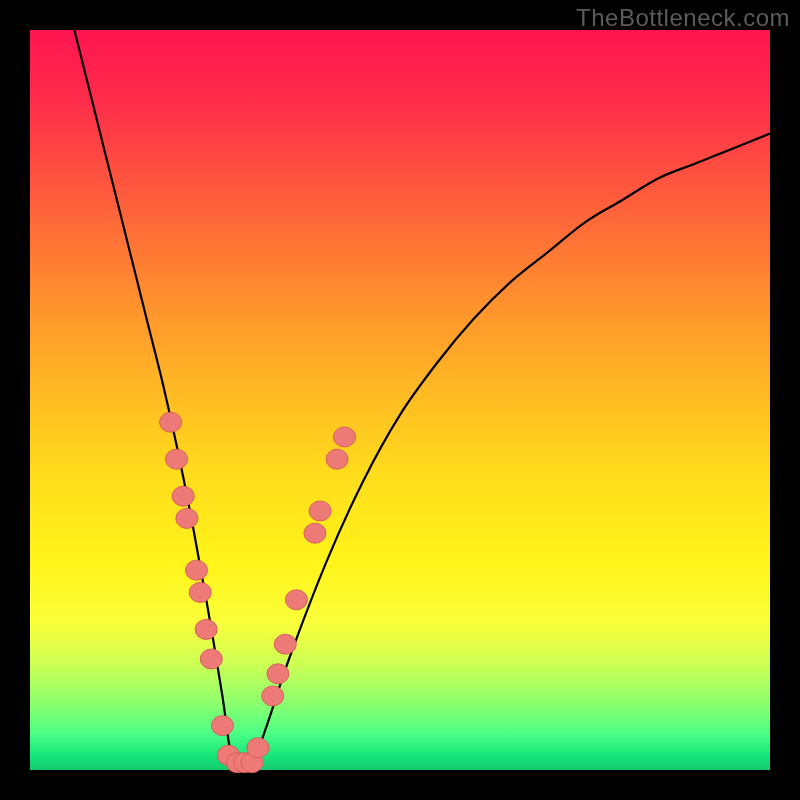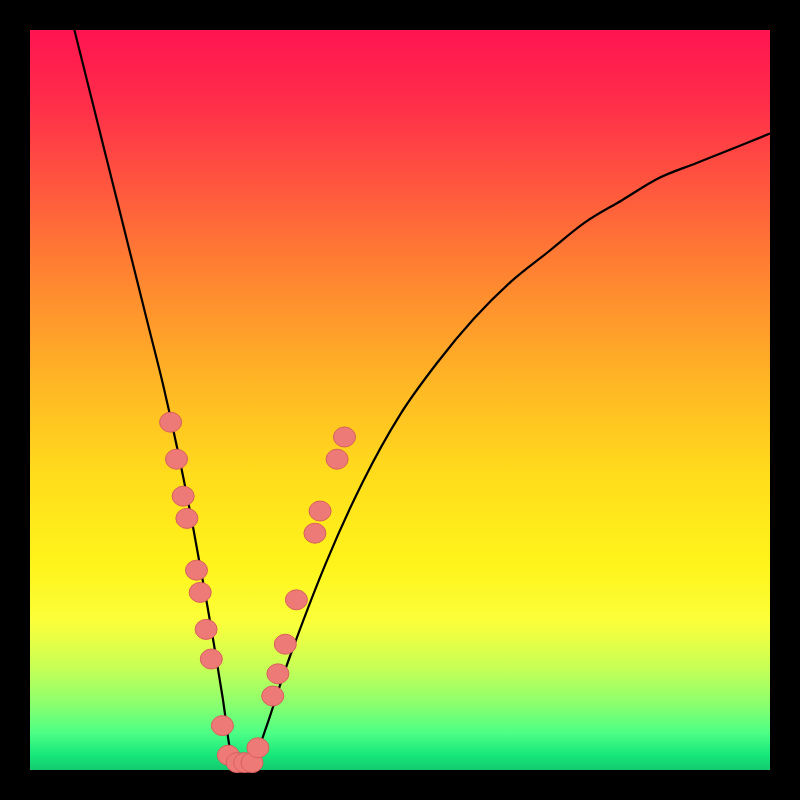--- a/index.html
+++ b/index.html
@@ -59,20 +59,21 @@
     top: 0;
     width: 740px;
     height: 740px;
     overflow: visible;
   }
 </style>
 </head>
 <body>
 
 <div class="frame">
+  <div class="watermark">TheBottleneck.com</div>
   <div class="plot">
     <svg class="curve" viewBox="0 0 740 740">
       <path id="curve-path" fill="none" stroke="#000000" stroke-width="2.2" d="M 44.4 0 C 46.86666666666667 9.866666666666655, 54.266666666666666 39.4666666666666, 59.2 59.19999999999993 C 64.13333333333334 78.93333333333327, 69.06666666666666 98.66666666666663, 74 118.39999999999998 C 78.93333333333334 138.13333333333333, 83.86666666666666 157.8666666666667, 88.8 177.60000000000002 C 93.73333333333333 197.33333333333334, 98.66666666666667 217.06666666666663, 103.60000000000001 236.79999999999995 C 108.53333333333335 256.5333333333333, 113.46666666666667 276.26666666666665, 118.4 296 C 123.33333333333334 315.73333333333335, 128.26666666666665 334.23333333333335, 133.2 355.2 C 138.13333333333333 376.16666666666663, 143.06666666666666 398.3666666666667, 148 421.8 C 152.93333333333334 445.23333333333335, 157.86666666666667 469.9, 162.8 495.79999999999995 C 167.73333333333335 521.6999999999999, 172.66666666666666 548.8333333333334, 177.6 577.2 C 182.53333333333333 605.5666666666667, 188.7 642.5666666666667, 192.4 666 C 196.10000000000002 689.4333333333333, 197.33333333333334 706.6999999999999, 199.8 717.8 C 202.26666666666668 728.9, 203.50000000000003 730.1333333333333, 207.20000000000002 732.6 C 210.9 735.0666666666667, 217.06666666666666 738.7666666666667, 222 732.6 C 226.93333333333334 726.4333333333334, 230.63333333333335 712.8666666666667, 236.8 695.6 C 242.96666666666667 678.3333333333334, 249.13333333333333 656.1333333333333, 259 629 C 268.8666666666667 601.8666666666667, 283.6666666666667 562.4, 296 532.8 C 308.3333333333333 503.19999999999993, 320.6666666666667 476.0666666666666, 333 451.4 C 345.3333333333333 426.73333333333335, 357.66666666666663 404.53333333333336, 370 384.8 C 382.33333333333337 365.06666666666666, 394.66666666666674 349.0333333333333, 407.00000000000006 332.99999999999994 C 419.33333333333337 316.9666666666666, 431.6666666666667 302.1666666666667, 444 288.6 C 456.3333333333333 275.03333333333336, 468.6666666666667 262.7, 481 251.59999999999997 C 493.3333333333333 240.49999999999997, 505.6666666666667 231.86666666666667, 518 222 C 530.3333333333334 212.13333333333333, 542.6666666666666 201.03333333333333, 555 192.39999999999998 C 567.3333333333334 183.76666666666662, 579.6666666666666 177.59999999999994, 592 170.19999999999993 C 604.3333333333334 162.79999999999993, 616.6666666666666 154.16666666666666, 629 148 C 641.3333333333334 141.83333333333334, 653.6666666666666 138.13333333333338, 666 133.20000000000005 C 678.3333333333334 128.2666666666667, 690.6666666666666 123.33333333333331, 703 118.39999999999998 C 715.3333333333334 113.46666666666664, 733.8333333333334 106.06666666666668, 740 103.60000000000002"></path>
       <g id="markers">
           <ellipse cx="140.6" cy="392.20000000000005" rx="11" ry="10" fill="#ee7a77" stroke="#d85f5c" stroke-width="1"></ellipse>
           <ellipse cx="146.52" cy="429.2" rx="11" ry="10" fill="#ee7a77" stroke="#d85f5c" stroke-width="1"></ellipse>
           <ellipse cx="153.17999999999998" cy="466.2" rx="11" ry="10" fill="#ee7a77" stroke="#d85f5c" stroke-width="1"></ellipse>
           <ellipse cx="156.88" cy="488.4" rx="11" ry="10" fill="#ee7a77" stroke="#d85f5c" stroke-width="1"></ellipse>
           <ellipse cx="166.5" cy="540.2" rx="11" ry="10" fill="#ee7a77" stroke="#d85f5c" stroke-width="1"></ellipse>
           <ellipse cx="170.20000000000002" cy="562.4" rx="11" ry="10" fill="#ee7a77" stroke="#d85f5c" stroke-width="1"></ellipse>

